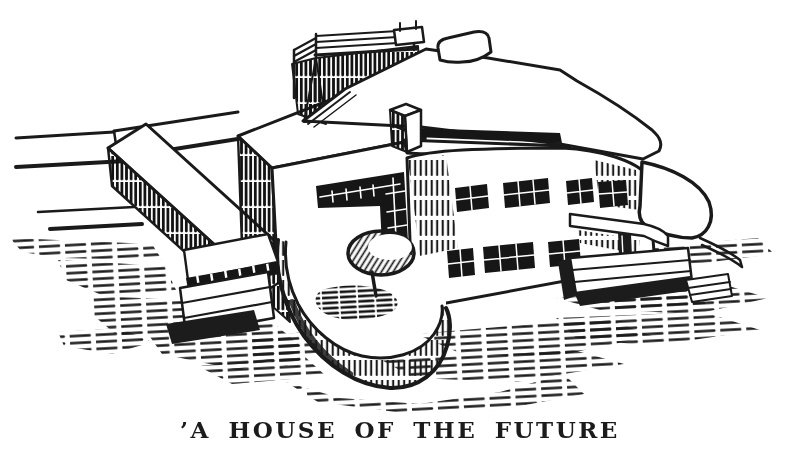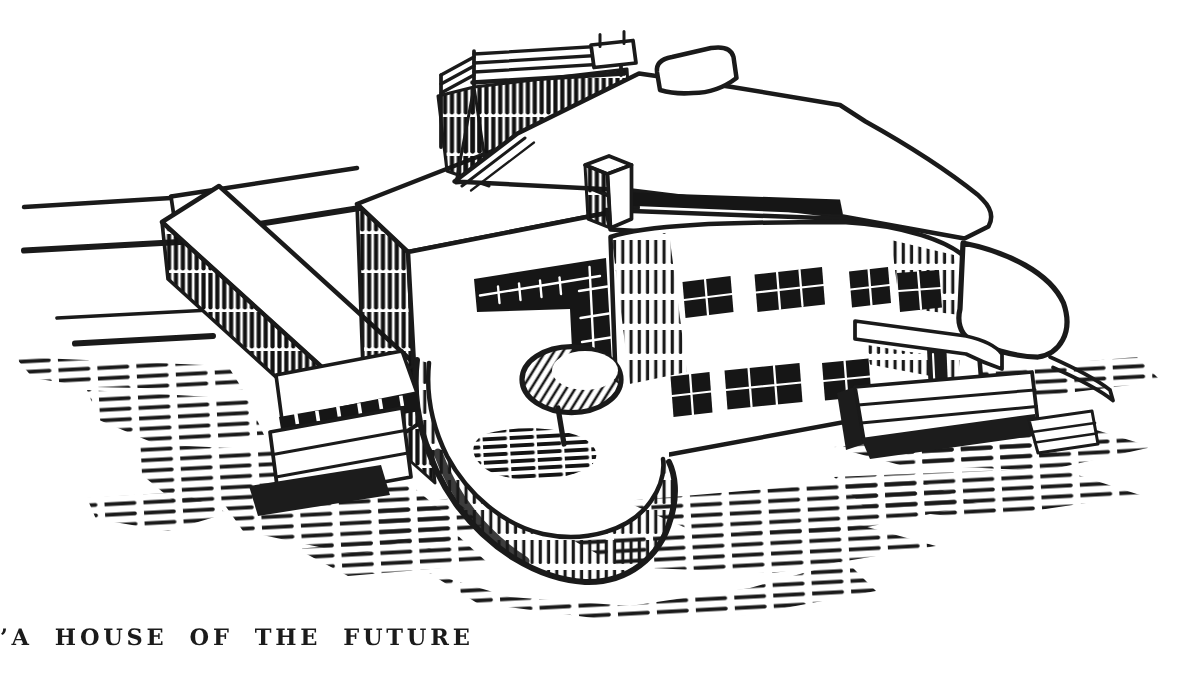--- a/index.html
+++ b/index.html
@@ -1,21 +1,21 @@
 <!DOCTYPE html>
 <html><head>
 <meta charset="utf-8">
 <style>
   html,body{margin:0;padding:0;background:#ffffff;}
   .page{position:relative;width:800px;height:463px;background:#ffffff;overflow:hidden;
         font-family:"DejaVu Serif","Liberation Serif",serif;}
   .figure{position:absolute;inset:0;}
   .drawing{position:absolute;left:0;top:0;}
-  .caption{position:absolute;left:0;top:416px;width:100%;text-align:left;
-           font-weight:bold;font-size:15px;letter-spacing:2.5px;word-spacing:7px;
+  .caption{position:absolute;left:0;top:416px;width:100%;text-align:center;
+           font-weight:bold;font-size:23px;letter-spacing:2.5px;word-spacing:7px;
            color:#1b1b1b;}
 </style>
 </head>
 <body>
 
 <div class="page">
   <div class="figure">
 
     <svg class="drawing" width="800" height="412" viewBox="0 0 800 412" stroke-linecap="round" stroke-linejoin="round">
       <defs>

